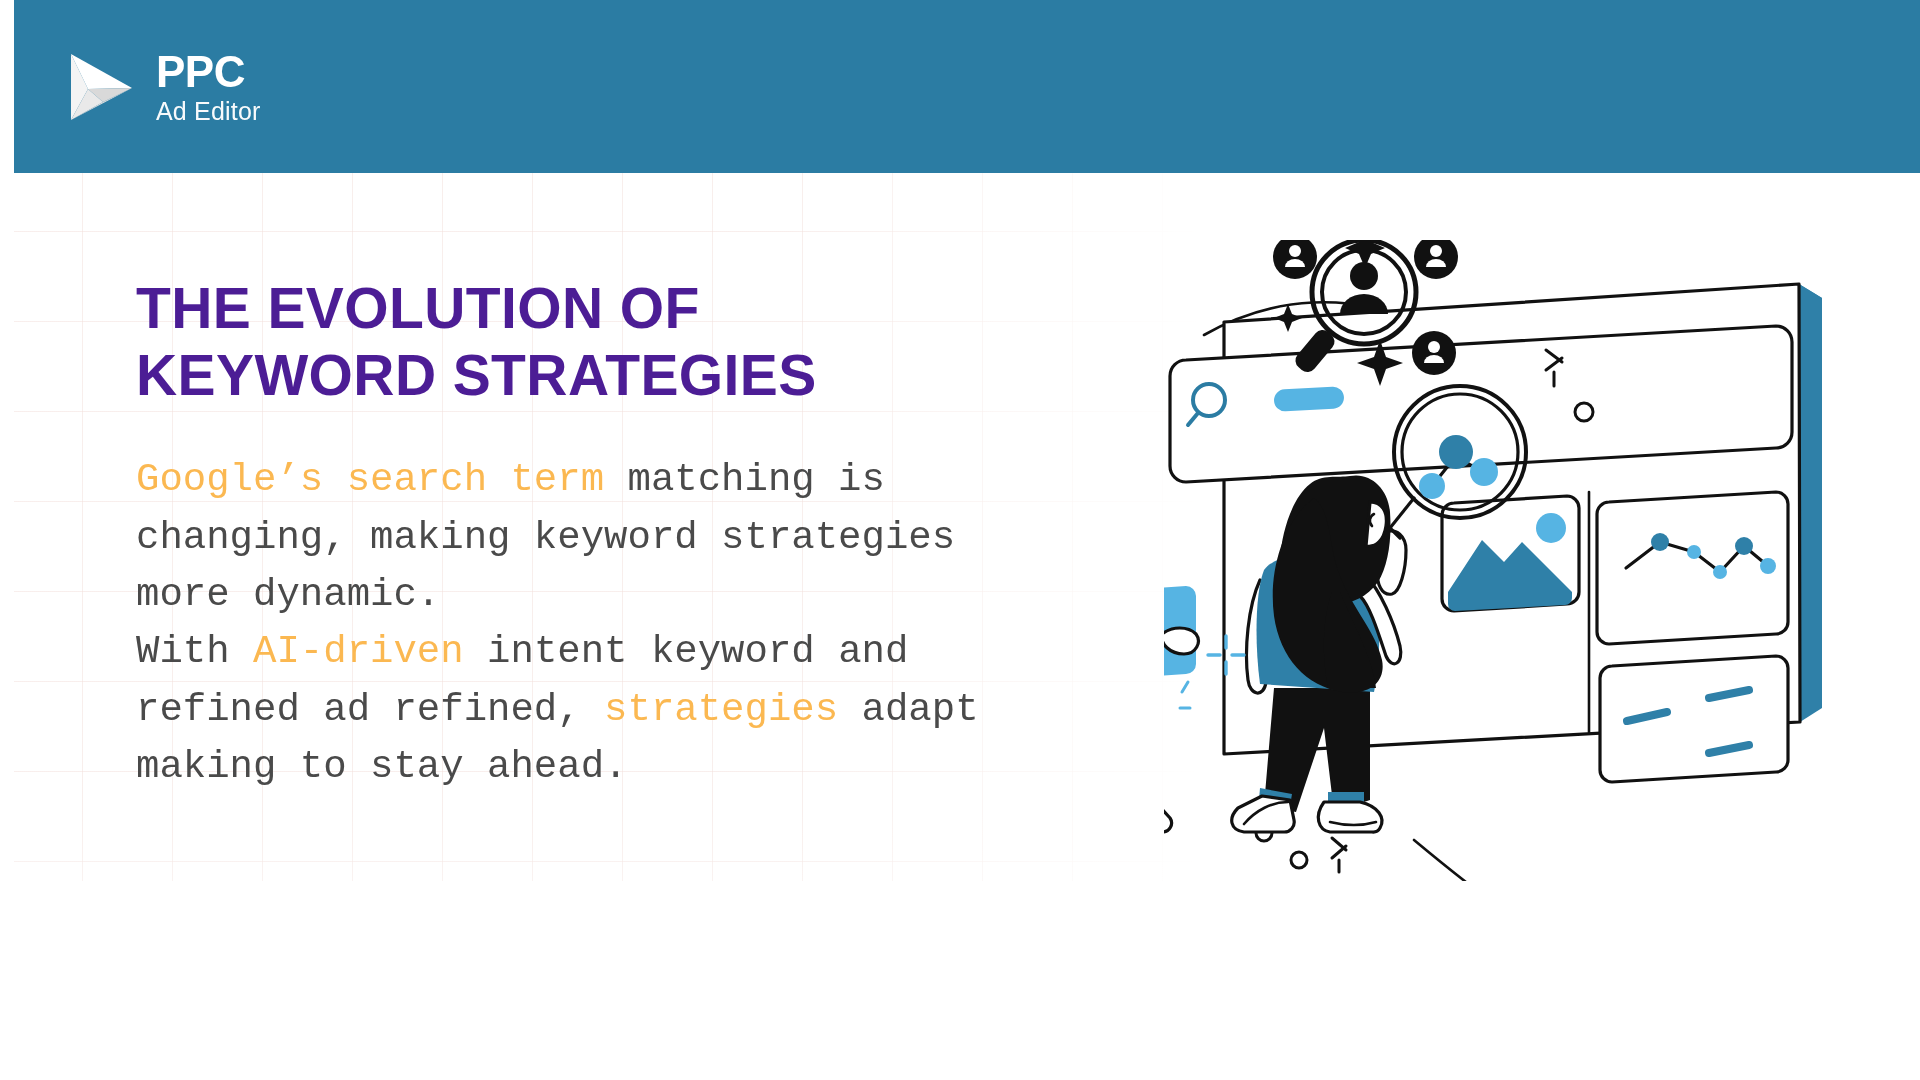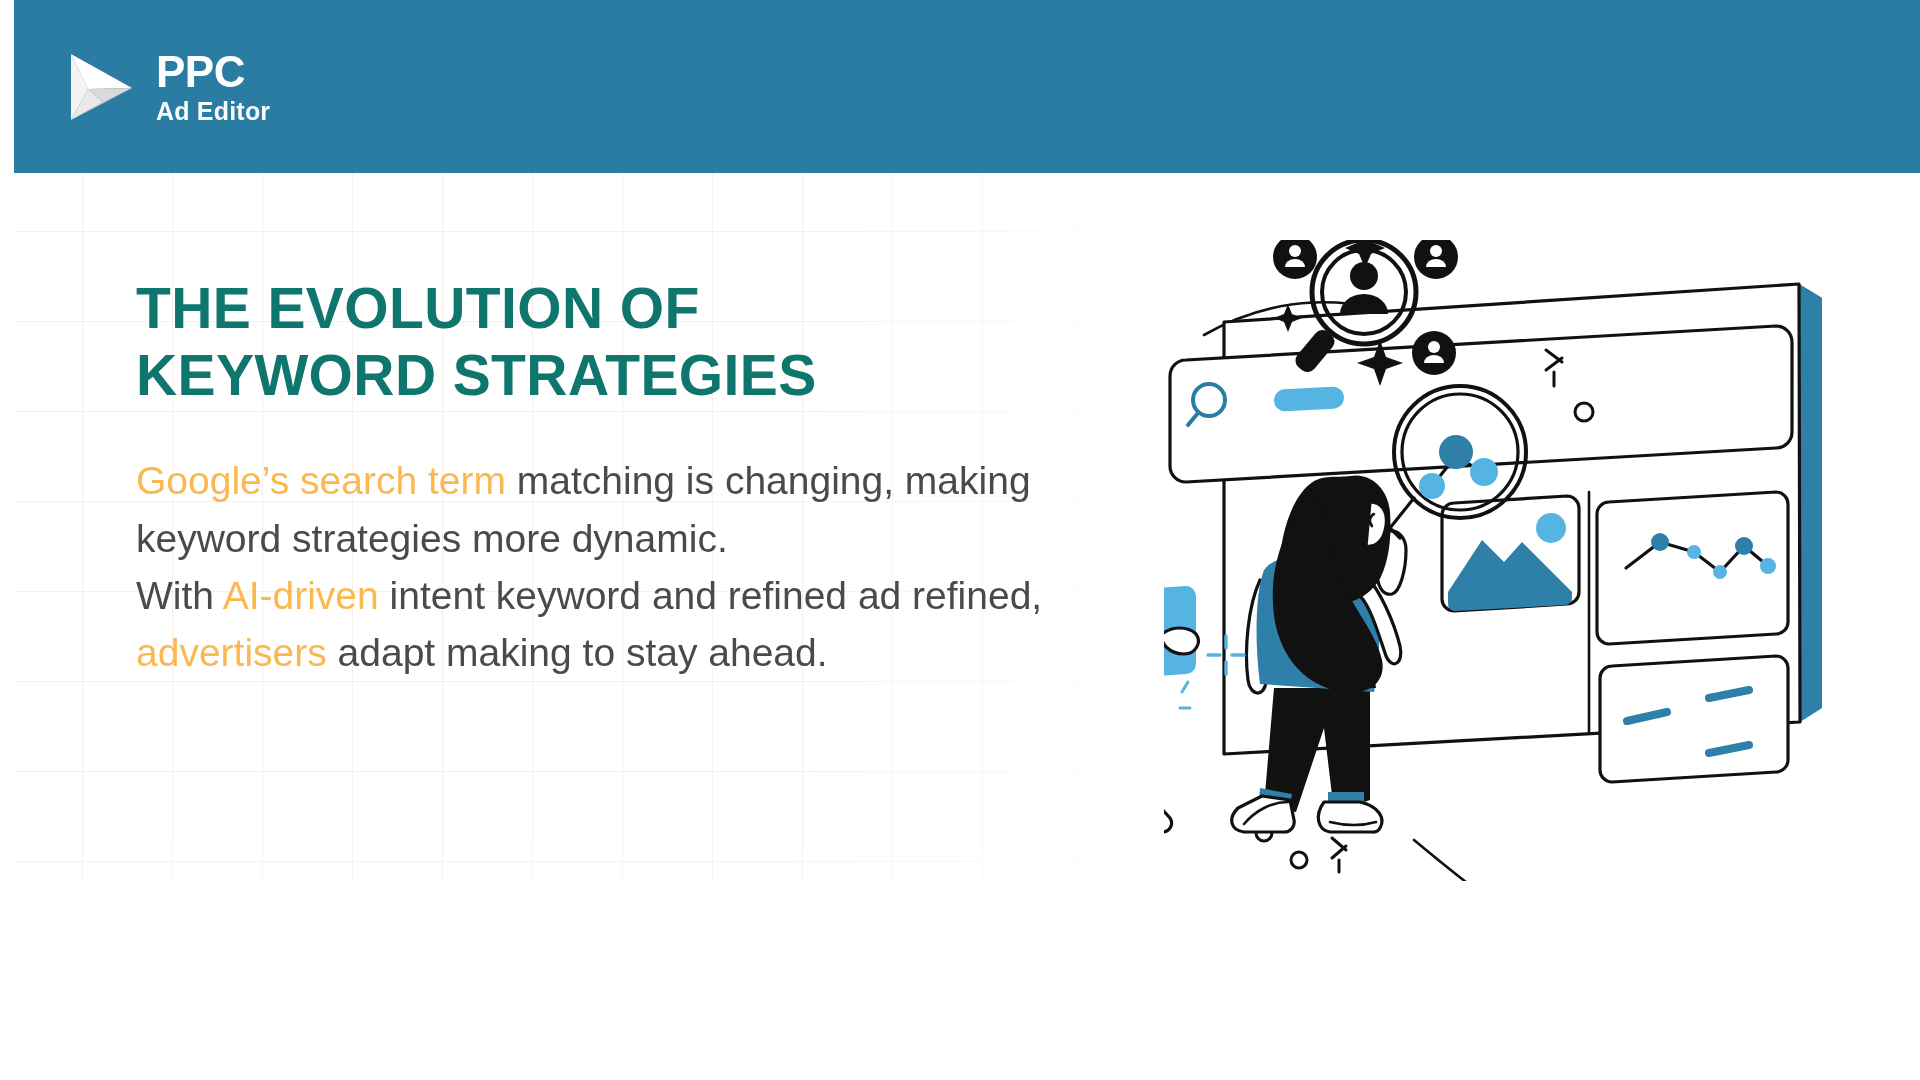--- a/index.html
+++ b/index.html
@@ -57,47 +57,48 @@
   .logo-ppc{
     color:#ffffff;
     font-size:44px;
     font-weight:bold;
     letter-spacing:-0.5px;
     display:block;
   }
   .logo-sub{
     color:#ffffff;
     font-size:25px;
-    font-weight:700;
+    font-weight:400;
     display:block;
     margin-top:5px;
     letter-spacing:0.2px;
     opacity:0.97;
   }
 
   
   .copy{
     position:absolute;
     left:122px; top:275px;
     width:920px;
   }
   .headline{
-    color:#0f766e;
+    color:#4c1d95;
     font-size:57px;
     font-weight:bold;
     line-height:1.17;
     letter-spacing:0.4px;
     margin-bottom:44px;
     white-space:pre-line;
   }
   .body-copy{
     color:#4a4a4a;
     font-size:39px;
     line-height:1.47;
     font-weight:400;
+    font-family:Liberation Mono, monospace;
   }
   .hl{ color:#FBB851; }
 
   
   .illustration{
     position:absolute;
     left:1150px; top:240px;
     width:730px; height:760px;
   }
   .illustration svg{ width:100%; height:100%; display:block; }
@@ -130,21 +131,21 @@
 
   <div class="copy">
     <div class="headline">THE EVOLUTION OF
 KEYWORD STRATEGIES</div>
 
     <div class="body-copy">
       <span class="hl">Google’s search term</span><span> matching is</span>
       <span>changing, making keyword strategies</span>
       <span>more dynamic.</span><br>
       <span>With </span><span class="hl">AI-driven</span><span> intent keyword and</span>
-      <span>refined ad refined, </span><span class="hl">advertisers</span><span> adapt</span>
+      <span>refined ad refined, </span><span class="hl">strategies</span><span> adapt</span>
       <span>making to stay ahead.</span>
     </div>
   </div>
 
   <div class="illustration">
     <svg viewBox="0 0 730 760" xmlns="http://www.w3.org/2000/svg">
       <defs>
         <style>
           .ln{fill:none;stroke:#111;stroke-width:3.2;stroke-linecap:round;stroke-linejoin:round;}
           .lnT{fill:none;stroke:#111;stroke-width:2.6;stroke-linecap:round;stroke-linejoin:round;}

